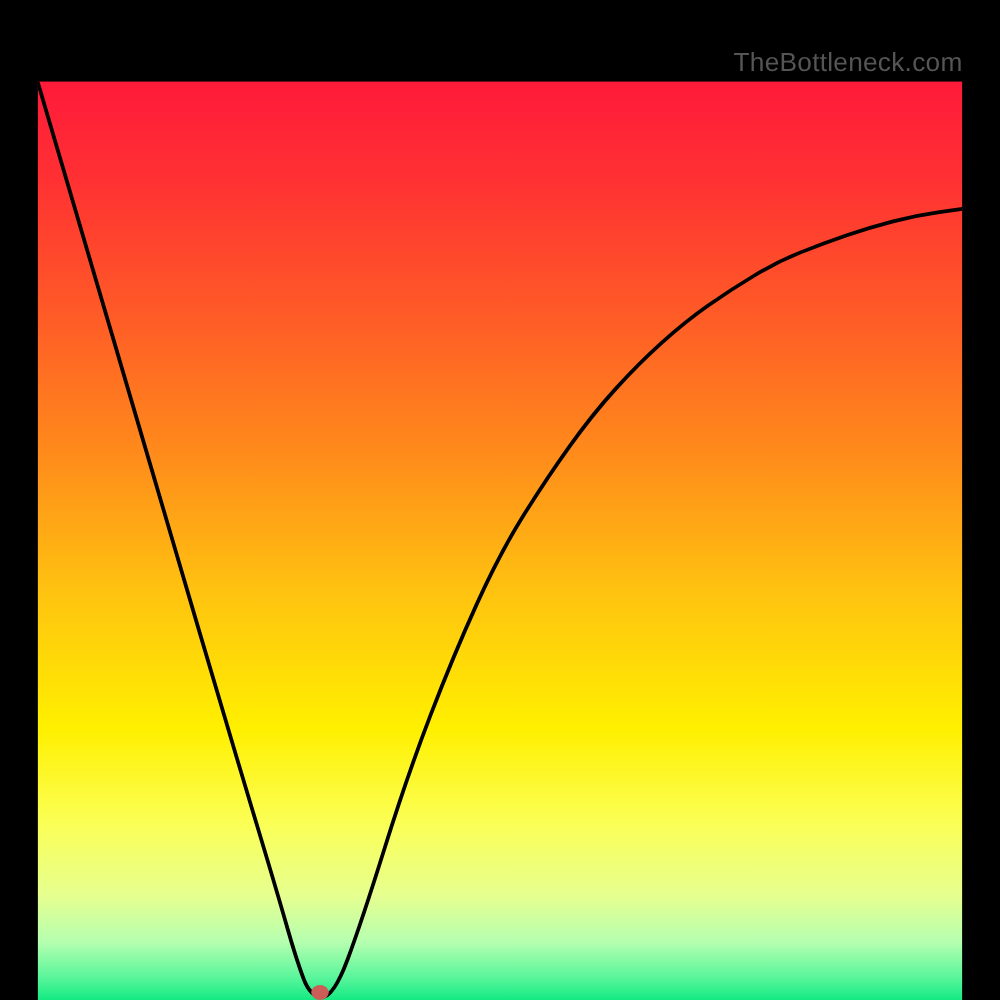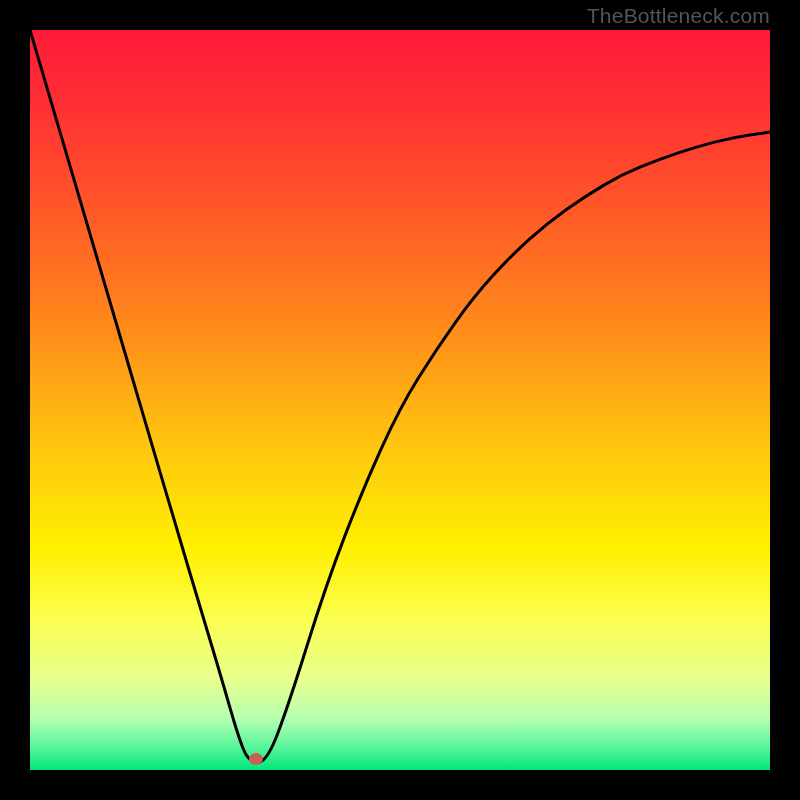--- a/index.html
+++ b/index.html
@@ -9,20 +9,21 @@
     height: 800px;
     overflow: hidden;
     background: #000;
     font-family: Arial, Helvetica, sans-serif;
   }
   .frame {
     position: relative;
     width: 800px;
     height: 584px;
     background: #000;
+    margin-top: 35px;
   }
   .plot-area {
     position: absolute;
     left: 30px;
     top: 30px;
     width: 740px;
     height: 740px;
     overflow: hidden;
   }
   .gradient-bg {

